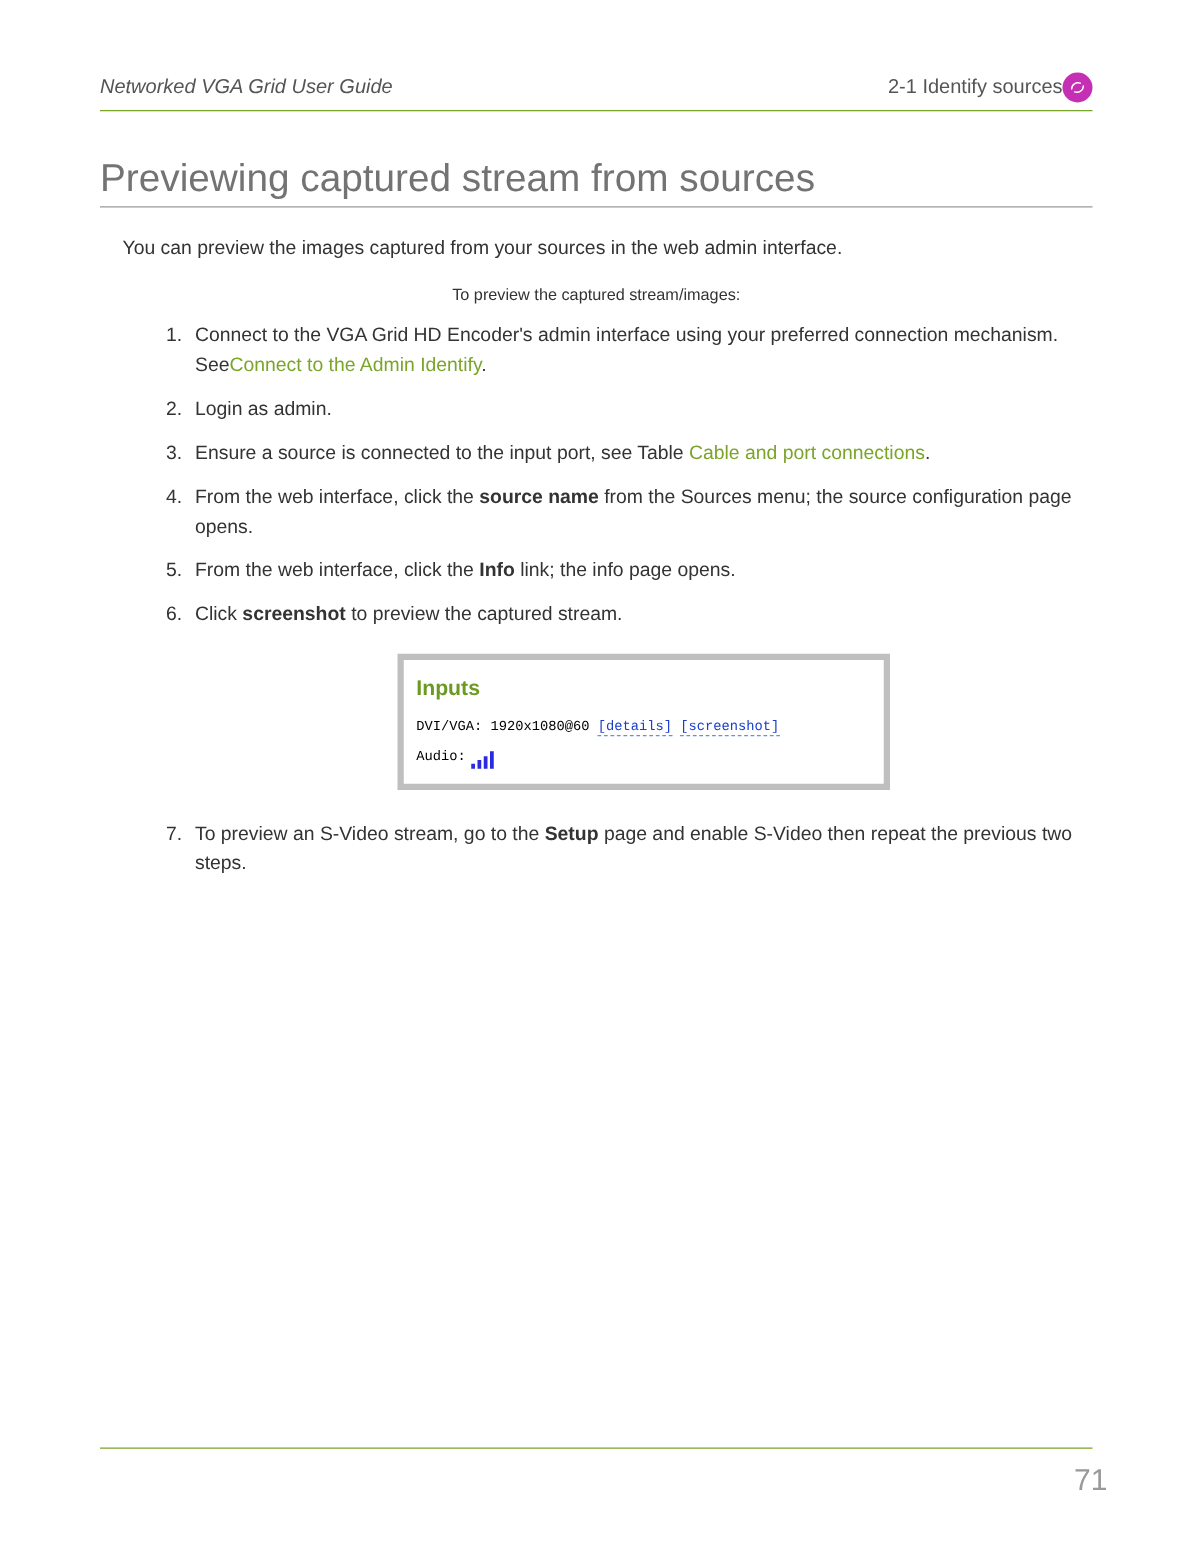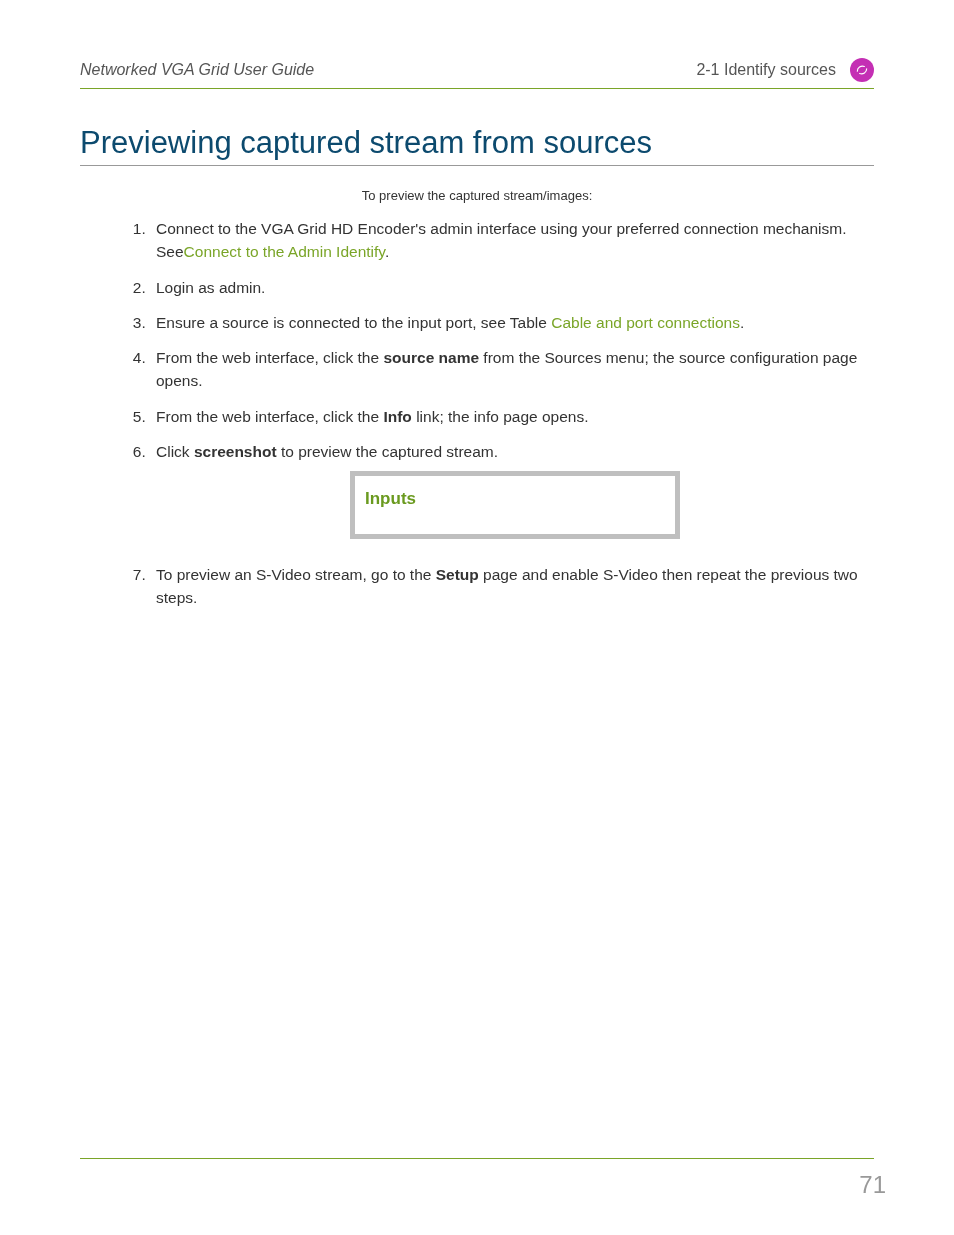--- a/index.html
+++ b/index.html
@@ -25,40 +25,39 @@
   }
   .header-left {
     font-size: 16px;
     color: #555;
     font-weight: 400;
     font-style: italic;
   }
   .header-right {
     display: flex;
     align-items: center;
-    gap: 14px;
   }
   .header-right-text {
     font-size: 16px;
     color: #555;
   }
   .logo-circle {
     width: 24px;
     height: 24px;
     border-radius: 50%;
     background: #c42fb4;
     display: flex;
     align-items: center;
     justify-content: center;
   }
   .logo-circle svg { width: 14px; height: 14px; }
   h1.page-title {
     font-size: 31px;
     font-weight: 400;
-    color: #0c4a6e;
+    color: #737373;
     border-bottom: 1px solid #999;
     padding-bottom: 4px;
     margin-bottom: 22px;
   }
   .body-text {
     font-size: 15.5px;
     line-height: 1.45;
     color: #333;
     margin-left: 18px;
   }
@@ -72,22 +71,22 @@
   }
   ol.steps > li {
     margin-bottom: 12px;
     line-height: 1.5;
     padding-left: 6px;
   }
   .link { color: #7aa528; }
   strong { font-weight: 700; }
 
   .inputs-figure {
-    margin: 8px auto 24px auto;
-    width: 330px;
+    margin: 20px auto 24px auto;
+    width: 394px;
   }
   .inputs-frame {
     border: 5px solid #bfbfbf;
     background: #fff;
     padding: 10px 10px 12px 10px;
   }
   .inputs-title {
     font-family: Verdana, Arial, sans-serif;
     font-weight: 700;
     font-size: 17px;
@@ -156,20 +155,21 @@
       <div class="logo-circle">
         <svg viewBox="0 0 24 24">
             <path d="M4 14 C4 8 10 4 16 6 M20 10 C20 16 14 20 8 18" stroke="#fff" stroke-width="2" fill="none" stroke-linecap="round"></path>
           </svg>
       </div>
     </div>
   </div>
 
   <h1 class="page-title">Previewing captured stream from sources</h1>
 
+  <p class="body-text intro">You can preview the images captured from your sources in the web admin interface.</p>
 
   <p class="lead">To preview the captured stream/images:</p>
 
   <ol class="steps">
     <li>
       <span>Connect to the VGA Grid HD Encoder's admin interface using your preferred connection mechanism. See</span><span class="link">Connect to the Admin Identify</span><span>.</span>
     </li>
     <li>Login as admin.</li>
     <li>
       <span>Ensure a source is connected to the input port, see Table </span><span class="link">Cable and port connections</span><span>.</span>
@@ -179,20 +179,32 @@
     </li>
     <li>
       <span>From the web interface, click the </span><strong>Info</strong><span> link; the info page opens.</span>
     </li>
     <li>
       <span>Click </span><strong>screenshot</strong><span> to preview the captured stream.</span>
 
       <div class="inputs-figure">
         <div class="inputs-frame">
           <div class="inputs-title">Inputs</div>
+          <div class="inputs-row">
+            <span>DVI/VGA: </span><span>1920x1080@60 </span><span class="dlink">[details]</span> <span class="dlink">[screenshot]</span>
+          </div>
+          <div class="audio-row">
+            <span>Audio: </span>
+            <span class="audio-bars">
+              <span></span>
+                <span></span>
+                <span></span>
+                <span></span>
+            </span>
+          </div>
         </div>
       </div>
     </li>
     <li>
       <span>To preview an S-Video stream, go to the </span><strong>Setup</strong><span> page and enable S-Video then repeat the previous two steps.</span>
     </li>
   </ol>
 
   <div class="footer-rule"></div>
   <div class="page-number">71</div>

